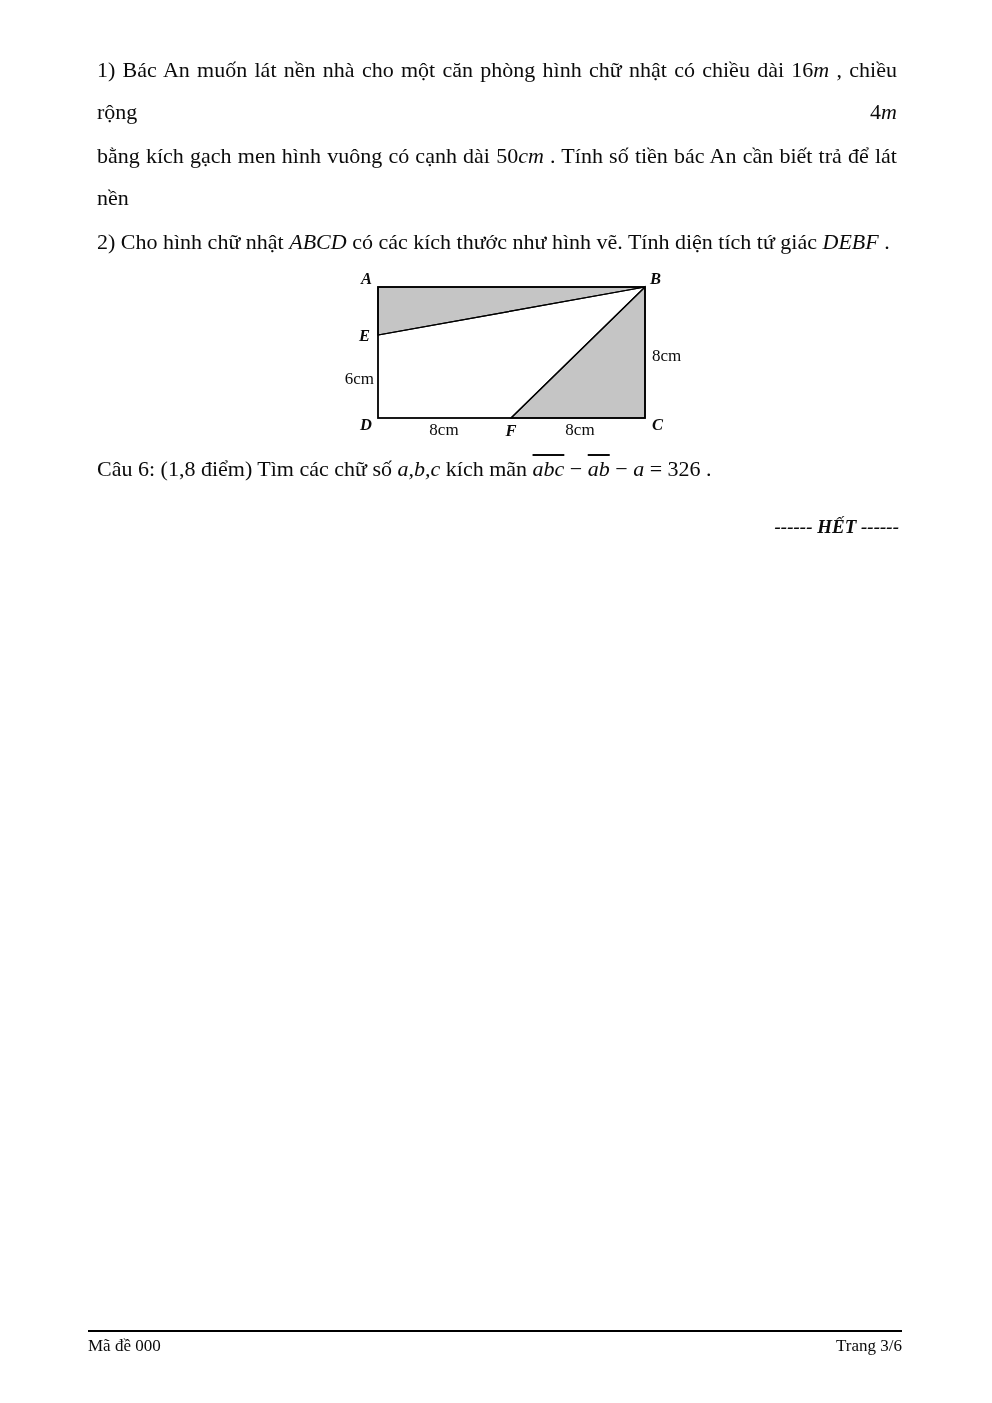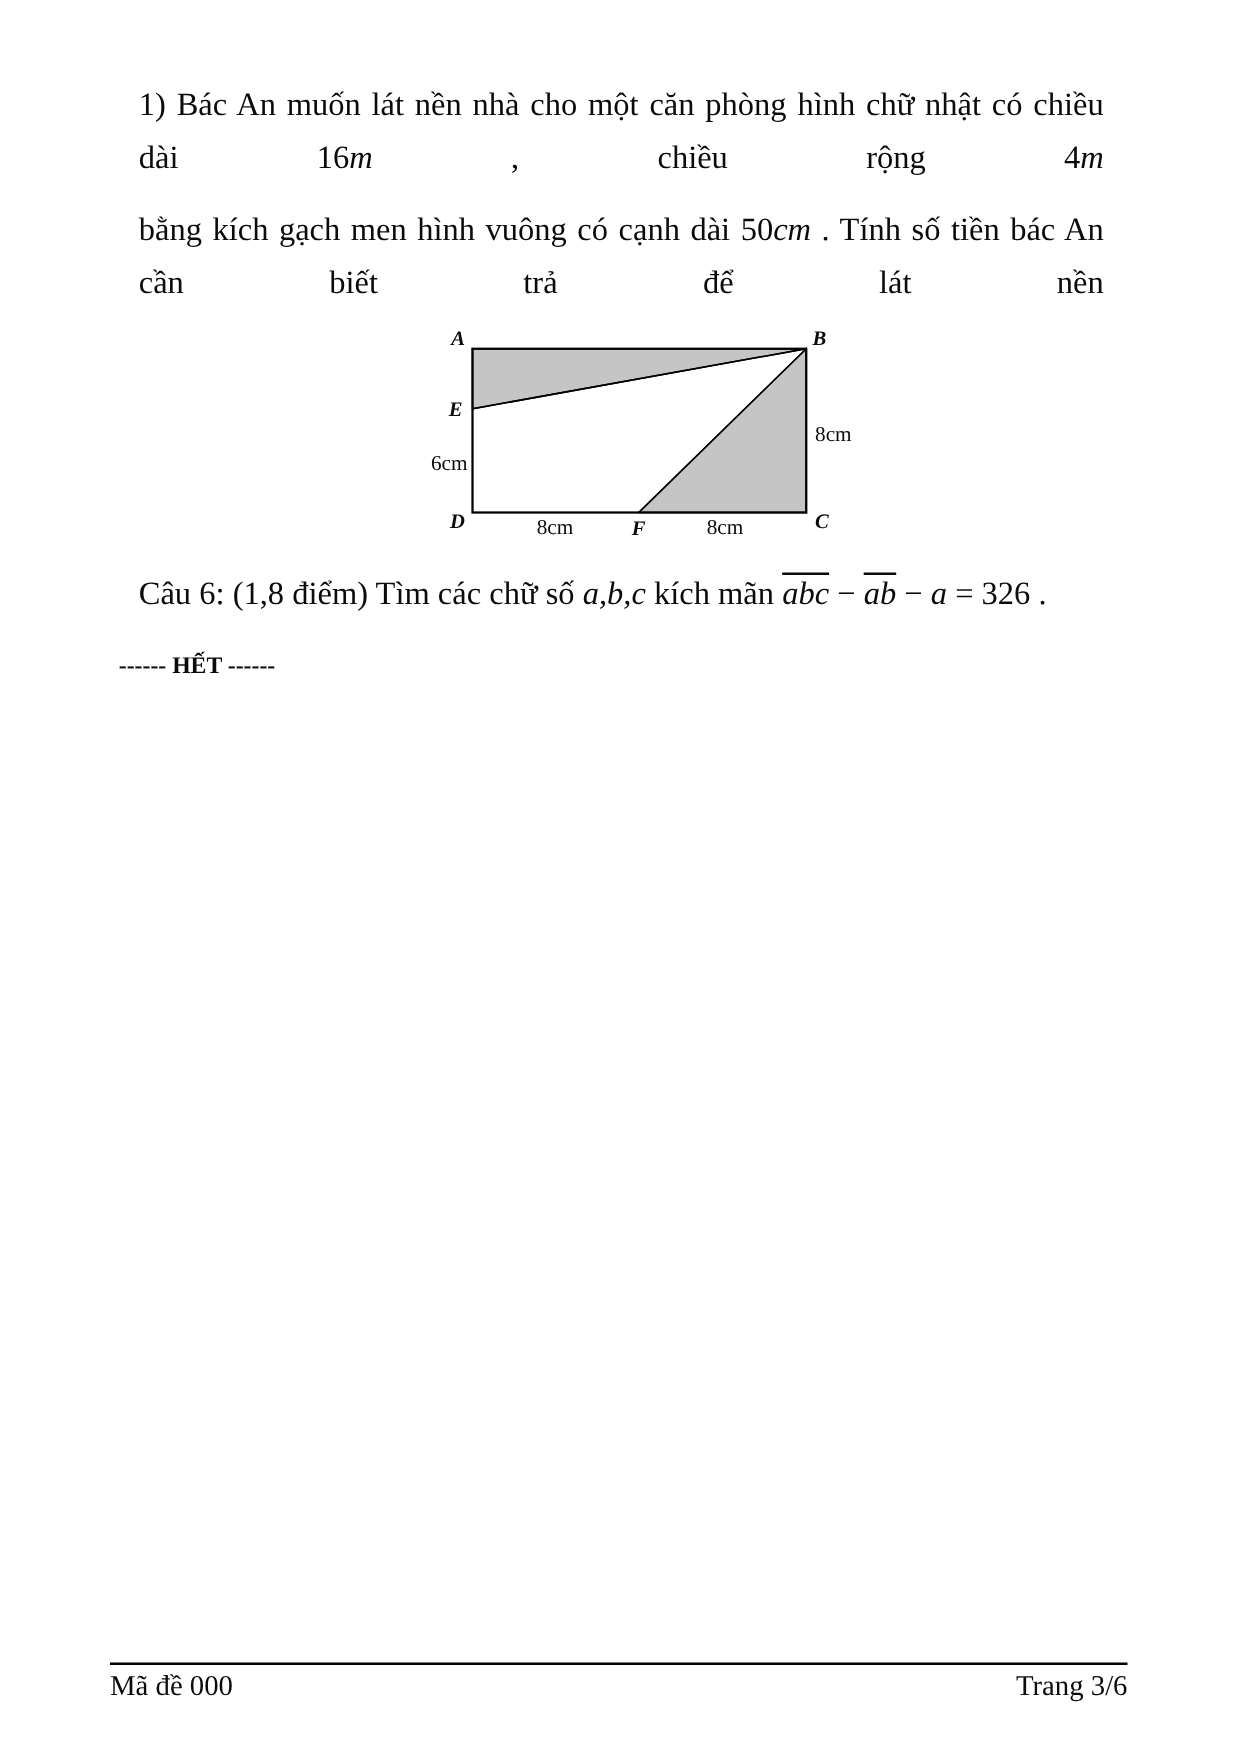--- a/index.html
+++ b/index.html
@@ -13,22 +13,22 @@
     font-family: "Liberation Serif", "DejaVu Serif", serif;
     color: #0b0b0b;
   }
   .content {
     position: absolute;
     left: 95px;
     right: 93px;
     top: 47px;
   }
   p.line {
-    margin: 16px;
-    font-size: 26px;
+    margin: 2px;
+    font-size: 22px;
     line-height: 42px;
     white-space: normal;
   }
   p.just {
     text-align: justify;
     text-align-last: justify;
   }
   .it { font-style: italic; }
   .bd { font-weight: normal; }
   .ov { text-decoration: overline; font-style: italic; }
@@ -36,51 +36,53 @@
     margin: 8px 0 0 223px;
     width: 400px;
     height: 175px;
   }
   svg text { fill: #0b0b0b; }
   .vlabel { font-family: "Liberation Serif", serif; font-style: italic; font-weight: bold; font-size: 16.5px; }
   .dlabel { font-family: "Liberation Serif", serif; font-size: 17px; }
   .cau6 { margin-top: 2px; }
   .end-marker {
     margin: 22px 0 0 0;
-    text-align: left;
+    text-align: right;
     font-size: 19px;
     font-weight: bold;
+    font-style: italic;
     line-height: 30px;
   }
   .footer {
     position: absolute;
     left: 88px;
     right: 90px;
     top: 1330px;
   }
   .footer-rule {
     border-top: 2px solid #000;
     height: 0;
   }
   .footer-row {
     display: flex;
     justify-content: space-between;
     padding-top: 4px;
-    font-size: 23px;
+    font-size: 17px;
   }
 </style>
 </head>
 <body>
 
 <div class="page">
   <div class="content">
 
     <p class="line just"><span>1) Bác An muốn lát nền nhà cho một căn phòng hình chữ nhật có chiều dài </span><span>16</span><span class="it">m</span><span> , chiều rộng </span><span>4</span><span class="it">m</span></p>
     <p class="line just"><span>bằng kích gạch men hình vuông có cạnh dài </span><span>50</span><span class="it">cm</span><span> . Tính số tiền bác An cần biết  trả để lát nền</span></p>
 
+    <p class="line"><span>2) Cho hình chữ nhật </span><span class="it">ABCD</span><span> có các kích thước như hình vẽ. Tính diện tích tứ giác </span><span class="it">DEBF</span><span> .</span></p>
 
     <div class="figure-wrap">
       <svg width="400" height="175" viewBox="0 0 400 175">
 
         <polygon points="60,16 327,16 60,64" stroke="#000" stroke-width="1.2" fill="#c5c5c5"></polygon>
 
         <polygon points="327,16 327,147 193,147" stroke="#000" stroke-width="1.2" fill="#c5c5c5"></polygon>
 
         <rect x="60" y="16" width="267" height="131" fill="none" stroke="#000" stroke-width="1.8"></rect>
 

